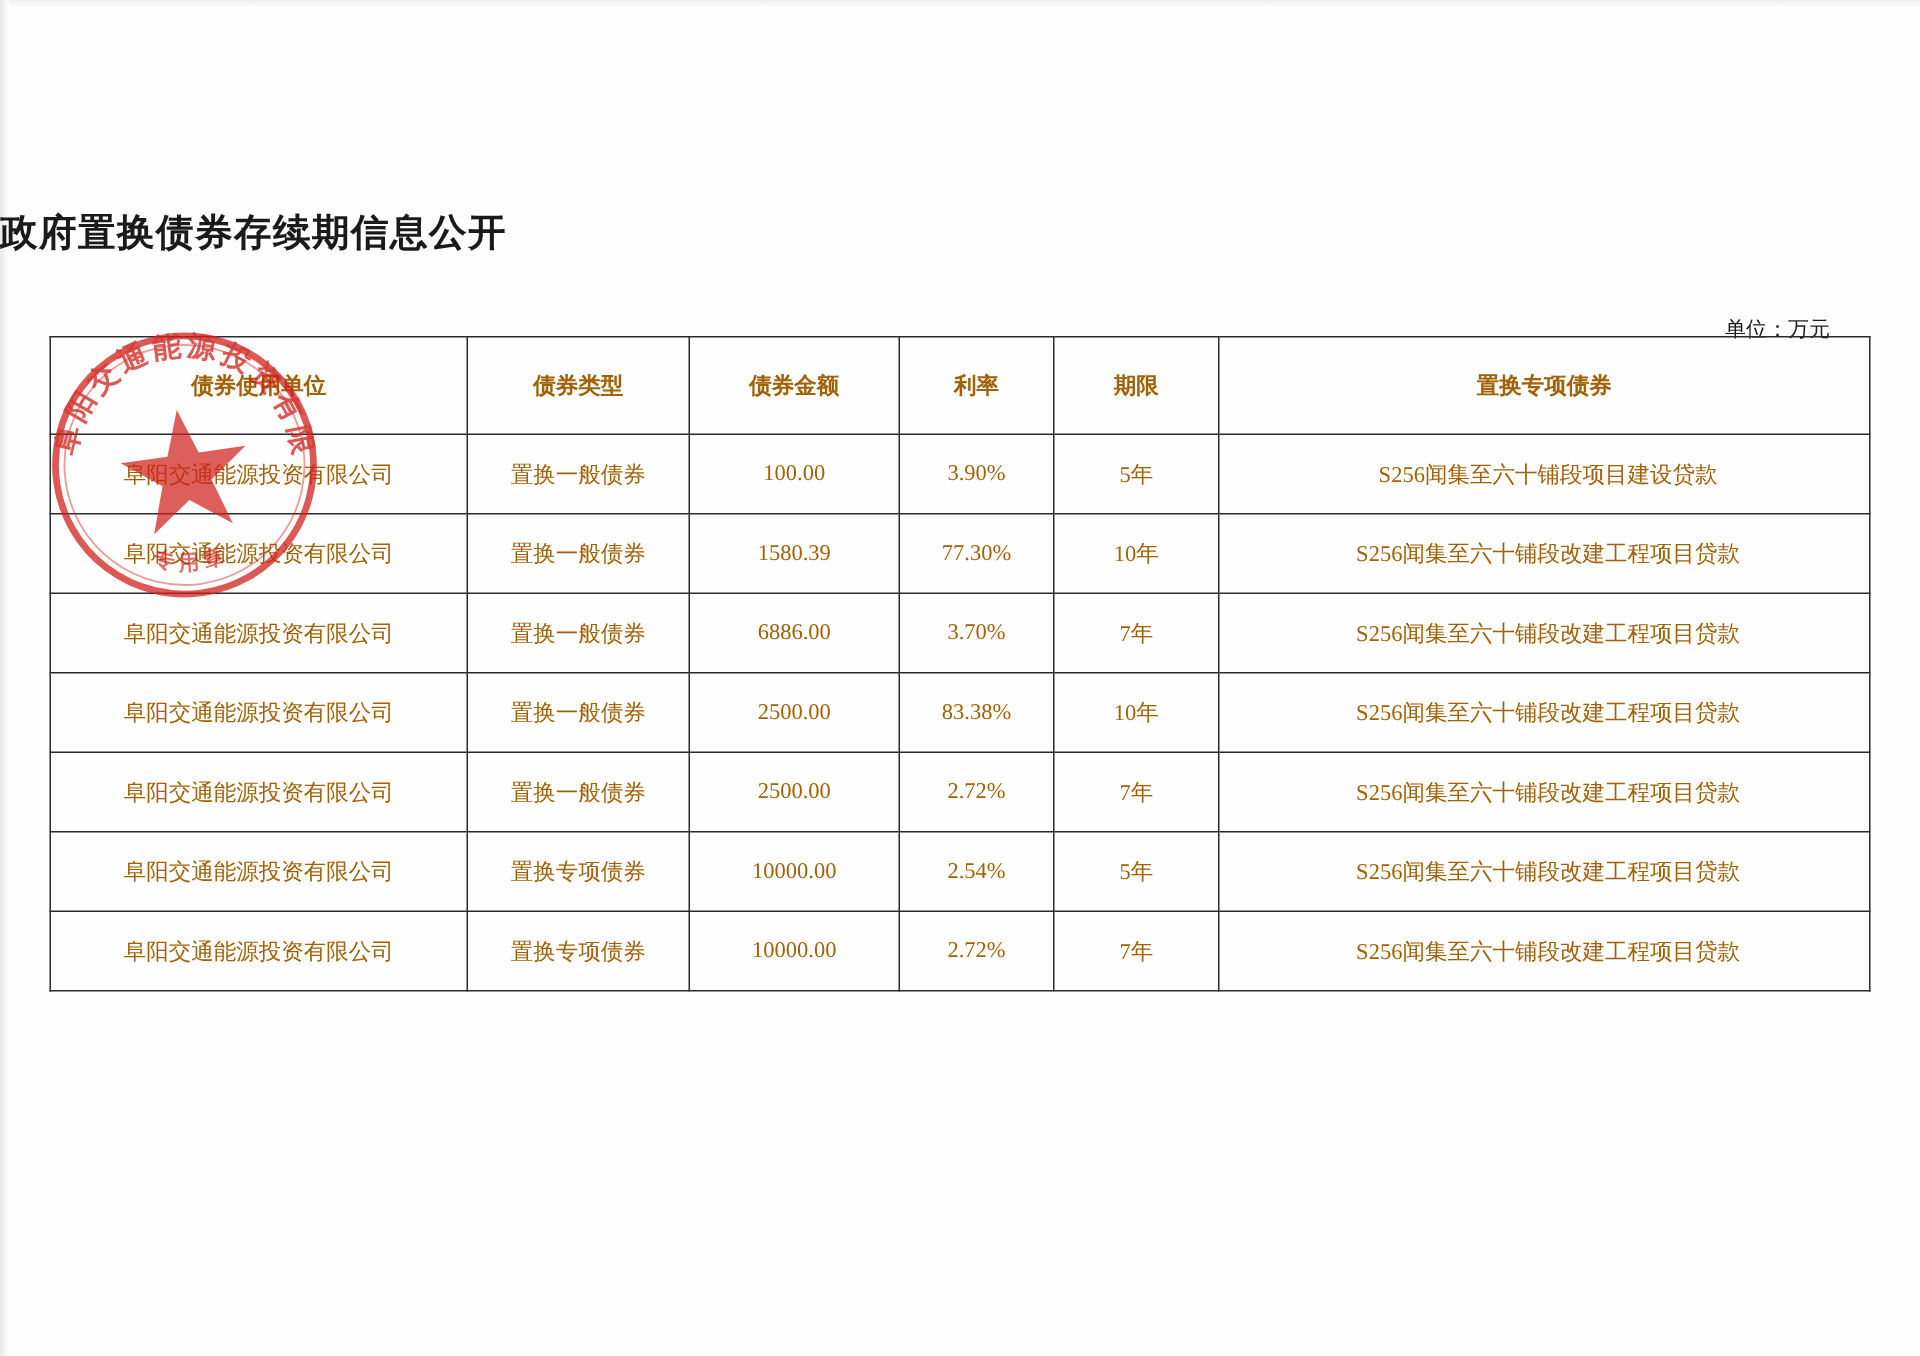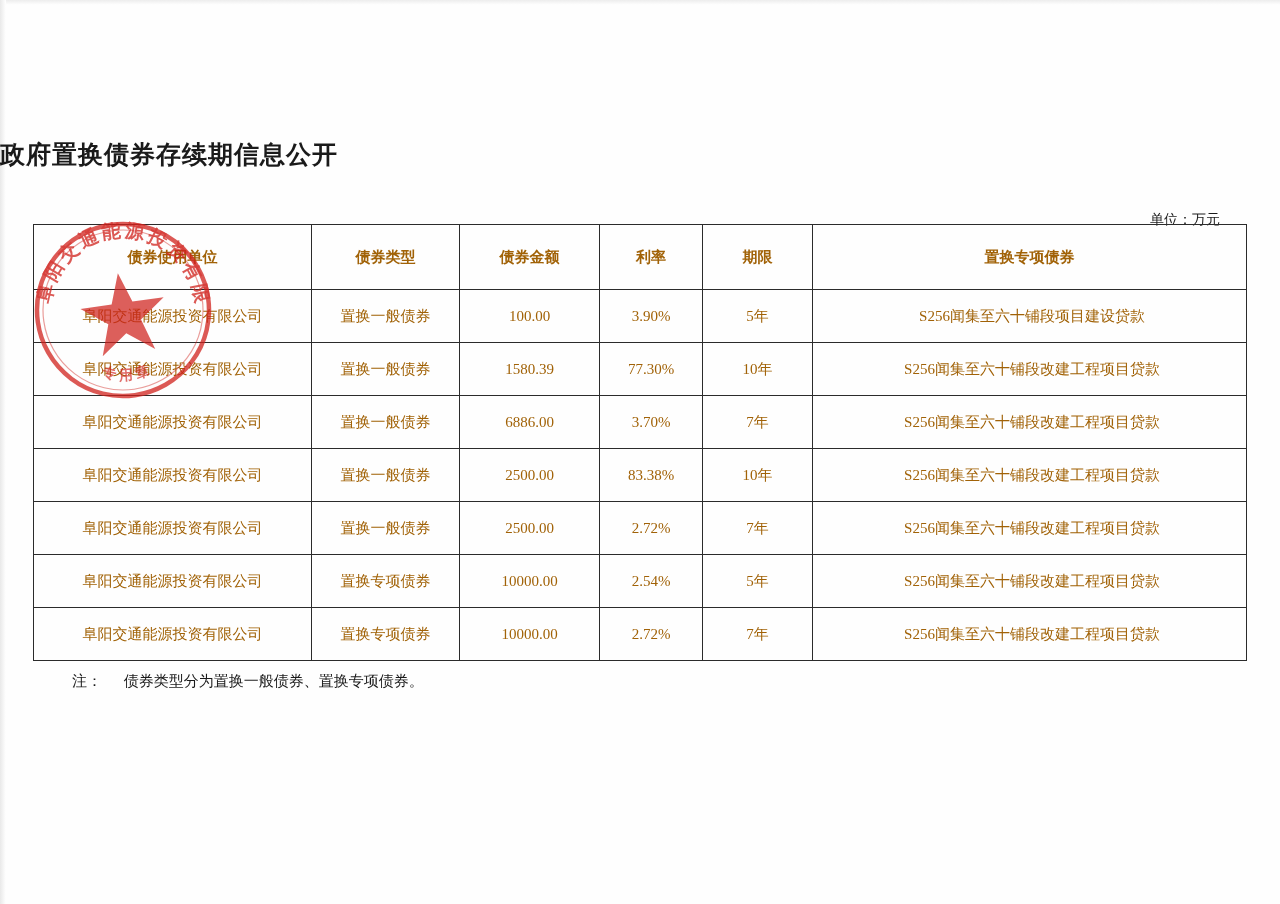--- a/index.html
+++ b/index.html
@@ -202,24 +202,20 @@
           <td>置换专项债券</td>
           <td>10000.00</td>
           <td>2.72%</td>
           <td>7年</td>
           <td class="name-cell">S256闻集至六十铺段改建工程项目贷款</td>
         </tr>
       </tbody>
     </table>
   </div>
 
-  <div class="footnote">
-    <span class="label">注：</span>
-    <span>债券类型分为置换一般债券、置换专项债券。</span>
-  </div>
 
   <div class="seal">
     <svg width="190" height="190" viewBox="0 0 190 190" xmlns="http://www.w3.org/2000/svg">
       <g transform="rotate(-8 95 95)">
         <circle cx="95" cy="95" r="86" fill="none" stroke="#d0211c" stroke-width="4.5" opacity="0.85"></circle>
         <circle cx="95" cy="95" r="80" fill="none" stroke="#d0211c" stroke-width="1.2" opacity="0.5"></circle>
 
         <polygon points="95,58 105.5,88 137,88 111.5,107 121.5,138 95,118.5 68.5,138 78.5,107 53,88 84.5,88" fill="#d0211c" opacity="0.82"></polygon>
 
         <defs>

